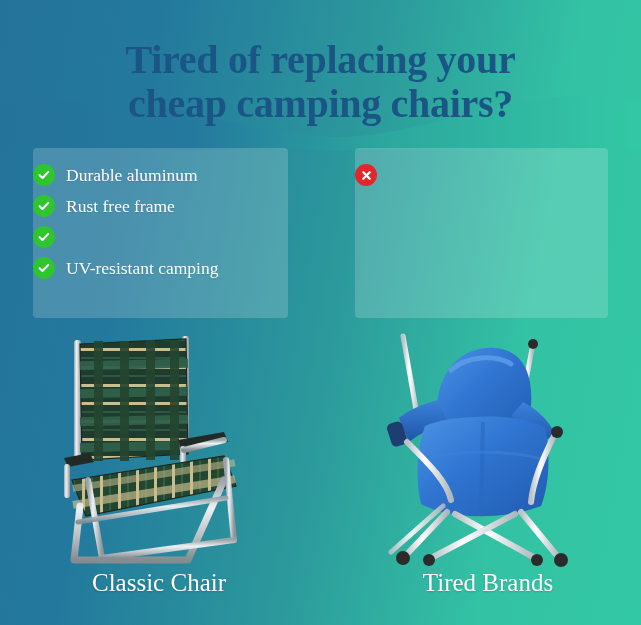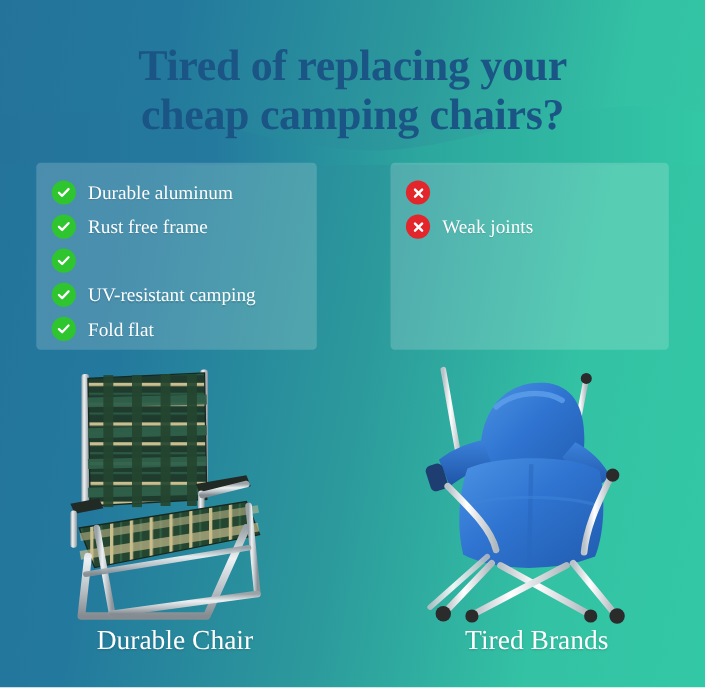--- a/index.html
+++ b/index.html
@@ -36,21 +36,21 @@
     border-radius:4px;
     background:rgba(255,255,255,0.18);
     padding:12px 0 12px 0;
     box-sizing:border-box;
   }
   #panel-pros{left:33px;top:148px;width:255px;height:170px;}
   #panel-cons{left:355px;top:148px;width:253px;height:170px;}
   .feat-list{list-style:none;margin:0;padding:0;}
   .feat-item{
     display:flex;align-items:center;
-    height:30px;margin:0 0 1px 0;padding-left:14px;text-align:center;
+    height:30px;margin:0 0 1px 0;text-align:center;
   }
   .feat-icon{
     flex:0 0 auto;width:22px;height:22px;border-radius:50%;
     display:flex;align-items:center;justify-content:center;
     margin-right:11px;
   }
   .feat-icon svg{display:block;}
   .icon-check{background:#2FC52F;}
   .icon-cross{background:#E3262B;}
   .feat-label{
@@ -127,47 +127,31 @@
         </span>
       </li>
       <li class="feat-item">
         <span class="feat-icon icon-check">
           <svg width="14" height="14" viewBox="0 0 14 14">
               <path d="M2.6,7.2 L5.5,10.0 L11.3,3.9" fill="none" stroke="#ffffff" stroke-width="2.1" stroke-linecap="round" stroke-linejoin="round"></path>
             </svg>
         </span>
         <span class="feat-label">UV-resistant camping</span>
       </li>
-      <li class="feat-item">
-        <span class="feat-icon icon-check">
-          <svg width="14" height="14" viewBox="0 0 14 14">
-              <path d="M2.6,7.2 L5.5,10.0 L11.3,3.9" fill="none" stroke="#ffffff" stroke-width="2.1" stroke-linecap="round" stroke-linejoin="round"></path>
-            </svg>
-        </span>
-        <span class="feat-label">Fold flat</span>
-      </li>
     </ul>
   </div>
 
   <div class="panel" id="panel-cons">
     <ul class="feat-list">
       <li class="feat-item">
         <span class="feat-icon icon-cross">
           <svg width="13" height="13" viewBox="0 0 13 13">
               <path d="M3.3,3.3 L9.7,9.7 M9.7,3.3 L3.3,9.7" fill="none" stroke="#ffffff" stroke-width="2.3" stroke-linecap="round"></path>
             </svg>
         </span>
-      </li>
-      <li class="feat-item">
-        <span class="feat-icon icon-cross">
-          <svg width="13" height="13" viewBox="0 0 13 13">
-              <path d="M3.3,3.3 L9.7,9.7 M9.7,3.3 L3.3,9.7" fill="none" stroke="#ffffff" stroke-width="2.3" stroke-linecap="round"></path>
-            </svg>
-        </span>
-        <span class="feat-label">Weak joints</span>
       </li>
     </ul>
   </div>
 
   <div class="product" id="product-classic">
     <svg viewBox="0 0 260 240" preserveAspectRatio="xMidYMid meet">
       <defs>
         <linearGradient id="alum" x1="0" y1="0" x2="1" y2="0">
           <stop offset="0%" stop-color="#9AA3A8"></stop>
           <stop offset="35%" stop-color="#EDF1F3"></stop>
@@ -282,16 +266,16 @@
 
       <circle cx="48" cy="228" r="7" fill="#2B2B2B"></circle>
       <circle cx="206" cy="230" r="7" fill="#2B2B2B"></circle>
       <circle cx="182" cy="230" r="6" fill="#2B2B2B"></circle>
       <circle cx="74" cy="230" r="6" fill="#2B2B2B"></circle>
 
       <path d="M88,176 L36,222" stroke="url(#steel)" stroke-width="5" fill="none" stroke-linecap="round" opacity="0.9"></path>
     </svg>
   </div>
 
-  <div class="caption" id="caption-classic">Durable Chair</div>
+  <div class="caption" id="caption-classic">Classic Chair</div>
   <div class="caption" id="caption-other">Tired Brands</div>
 
 </div>
 
 </body></html>

